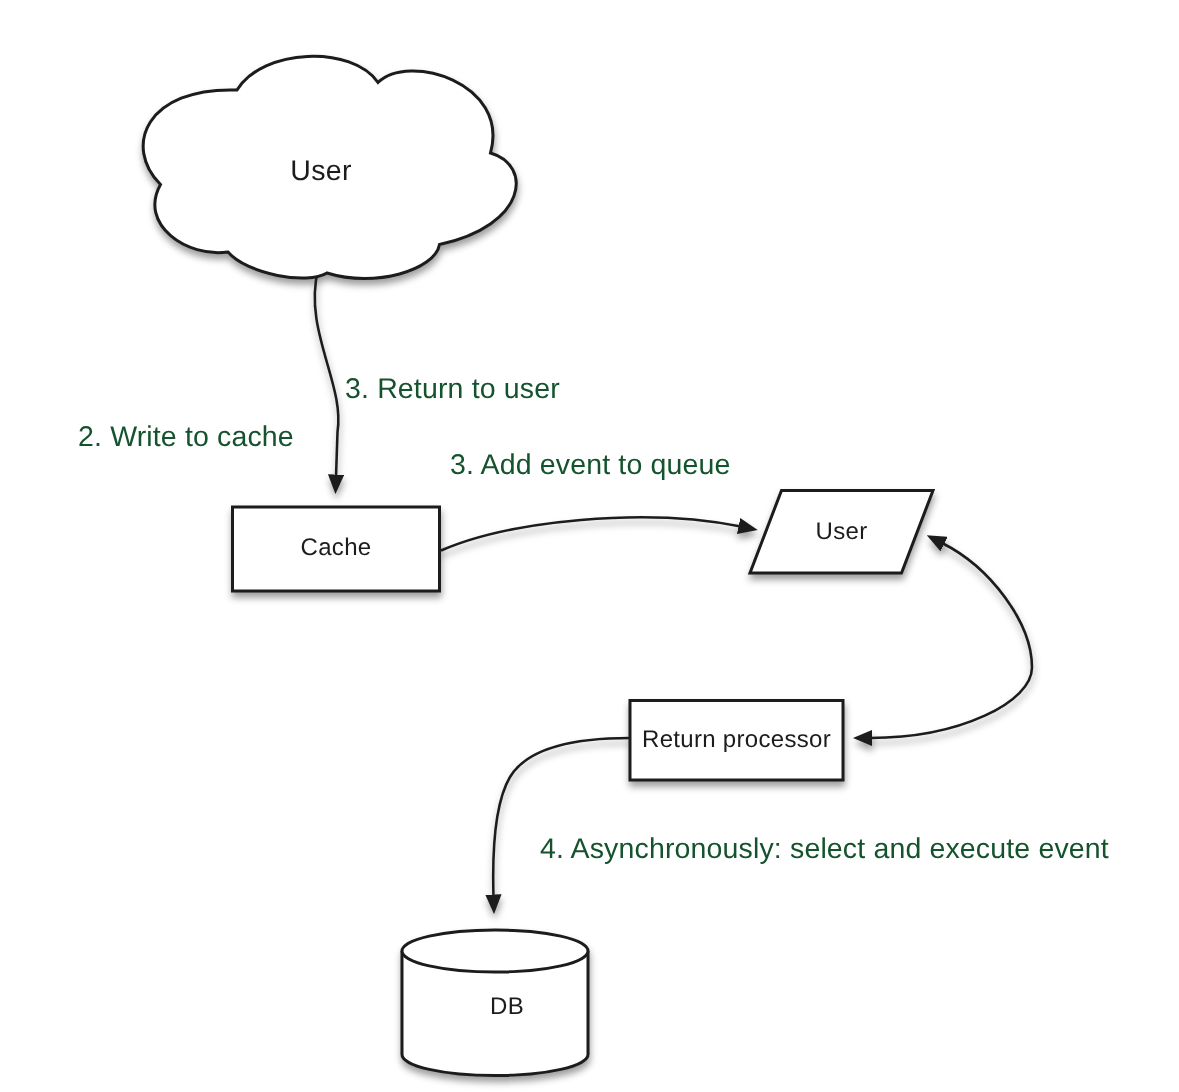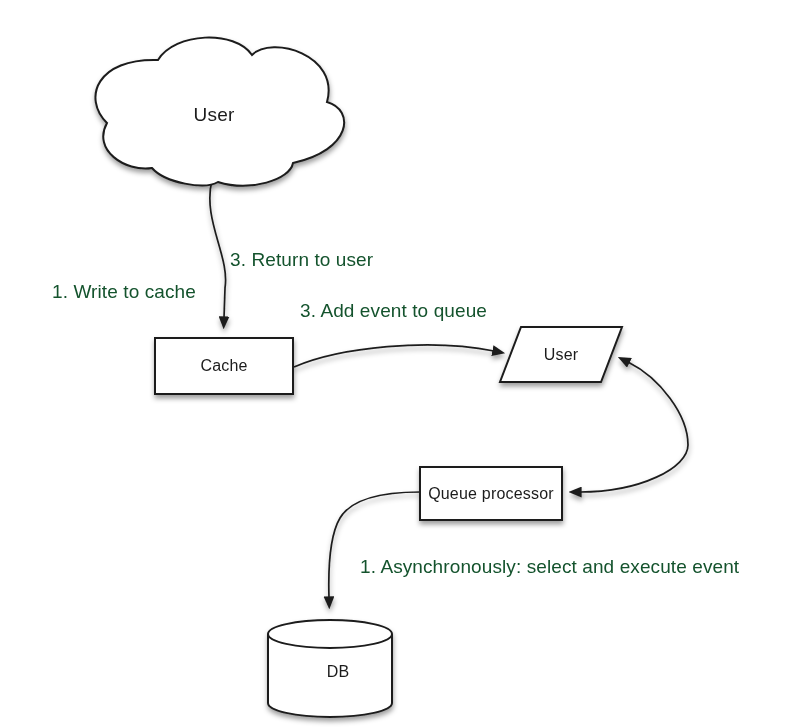--- a/index.html
+++ b/index.html
@@ -94,21 +94,21 @@
           <path d="M 268,614 L 268,683 A 62,14 0 0 0 392,683 L 392,614"></path>
           <ellipse cx="330" cy="614" rx="62" ry="14"></ellipse>
         </g>
       </g>
     </g>
   </svg>
 
   <div class="node-label user pos-user">User</div>
   <div class="node-label pos-cache">Cache</div>
   <div class="node-label pos-queue">User</div>
-  <div class="node-label pos-ep">Queue processor</div>
+  <div class="node-label pos-ep">Return processor</div>
   <div class="node-label pos-db">DB</div>
 
-  <div class="step-label pos-step1">1. Write to cache</div>
+  <div class="step-label pos-step1">2. Write to cache</div>
   <div class="step-label pos-step2">3. Add event to queue</div>
   <div class="step-label pos-step3">3. Return to user</div>
-  <div class="step-label pos-step4">1. Asynchronously: select and execute event</div>
+  <div class="step-label pos-step4">4. Asynchronously: select and execute event</div>
 
 </div>
 
 </body></html>

